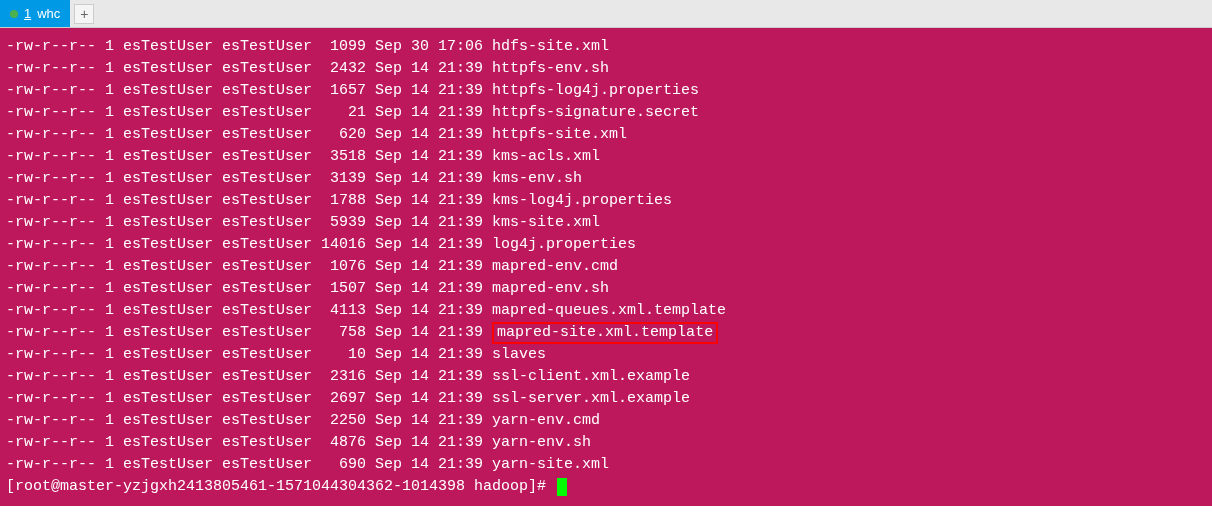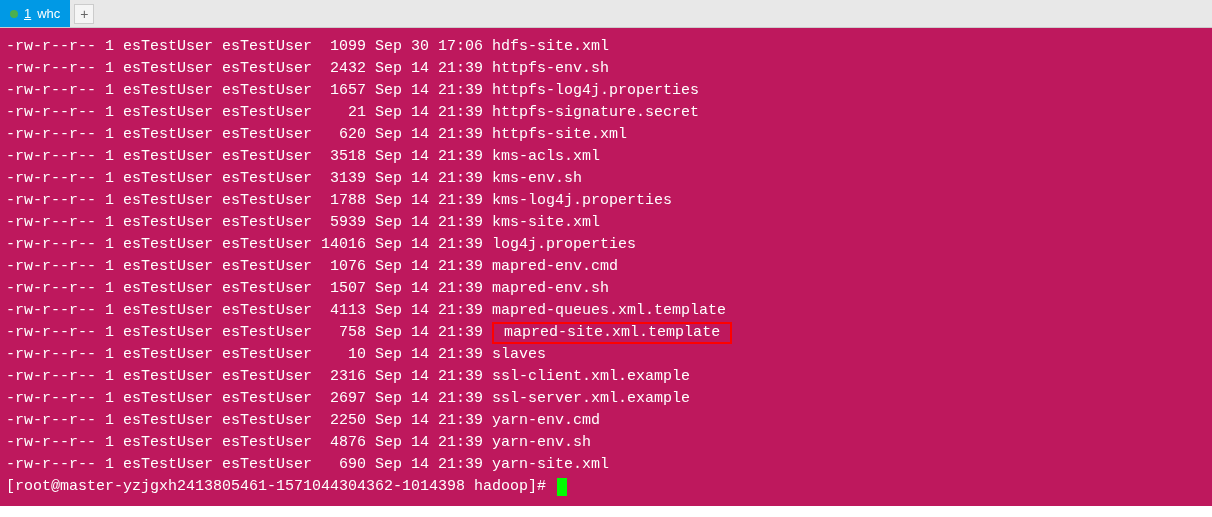--- a/index.html
+++ b/index.html
@@ -64,21 +64,21 @@
       line-height: 22px;
       white-space: pre;
       font-family: Consolas, 'Courier New', monospace;
       letter-spacing: 0px;
     }
     .terminal-line {
       display: block;
     }
     .highlighted {
       border: 2px solid red;
-      padding: 0 10px;
+      padding: 0 3px;
       display: inline-block;
       line-height: 18px;
     }
     .prompt-line {
       display: flex;
       align-items: center;
       text-align: center;
     }
     .cursor {
       background: #00ff00;

